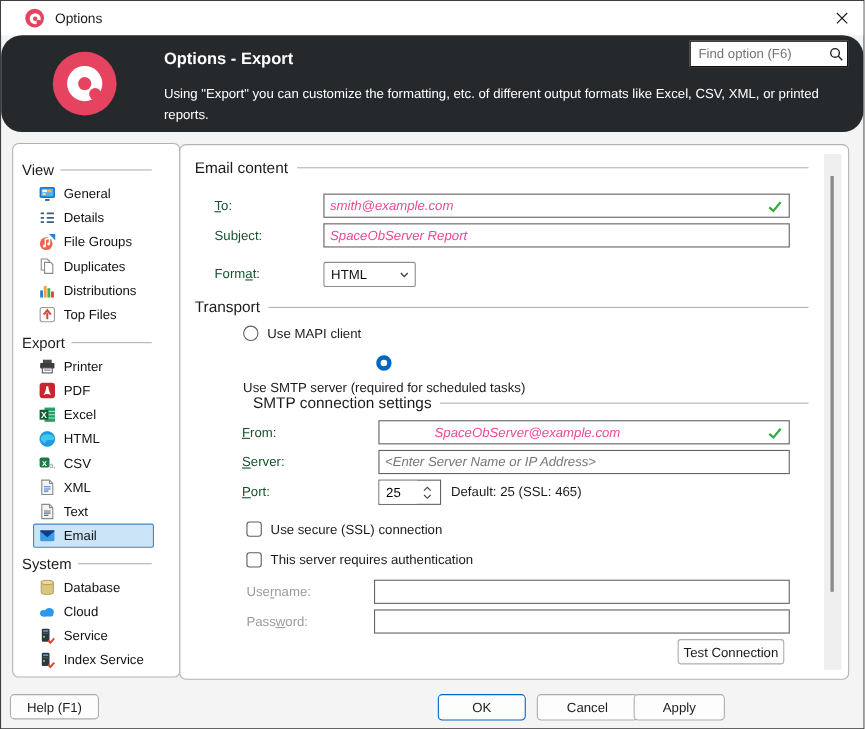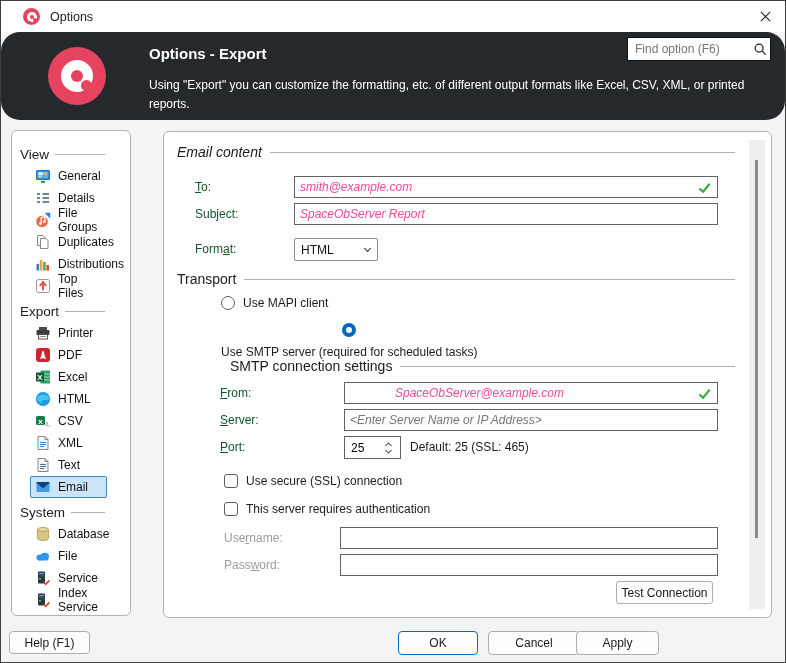--- a/index.html
+++ b/index.html
@@ -29,21 +29,21 @@
   .biglogo .notch{left:33px;top:33px;width:11px;height:11px;}
   .htitle{position:absolute;left:148px;top:13px;font-size:15px;font-weight:bold;}
   .hdesc{position:absolute;left:148px;top:44px;width:608px;font-size:12px;line-height:1.6;}
   .searchbox{position:absolute;right:14px;top:5px;width:142px;height:22px;background:#fff;
              border:1px solid #101010;display:flex;align-items:center;}
   .searchbox input{flex:1;border:0;outline:none;font-size:12px;color:#333;padding:0 2px 0 7px;
                    min-width:0;font-family:"Liberation Sans",sans-serif;background:transparent;}
   .searchbox .mag{flex:none;width:20px;display:flex;justify-content:center;}
   
   .panel{position:absolute;background:#fff;border:1px solid #b3b3b3;border-radius:6px;box-sizing:border-box;}
-  .sidebar{left:10px;top:129px;width:120px;height:486px;padding:9px 23px 0 8px;overflow:hidden;}
+  .sidebar{left:10px;top:129px;width:153px;height:486px;padding:9px 23px 0 8px;overflow:hidden;}
   .content{left:162px;top:130px;width:609px;height:487px;}
   
   .tree-section{display:flex;align-items:center;gap:6px;height:22px;margin-top:3px;
                 font-size:13.5px;color:#1b1b1b;}
   .tree-section .rule{flex:1;height:1px;background:#b3b3b3;margin-right:2px;}
   .tree-item{display:flex;align-items:center;gap:7px;height:20px;margin-left:10px;
              padding-left:4px;font-size:12px;color:#111;border:1px solid transparent;
              border-radius:2px;cursor:default;}
   .tree-item.selected{background:#cce4f7;border-color:#3f87c5;}
   .ticon{width:16px;height:16px;flex:none;display:flex;}
@@ -310,21 +310,21 @@
       <span>Database</span>
     </div>
     <div class="tree-item">
       <span class="ticon">
           <svg viewBox="0 0 16 16" fill="#2b98ed">
             <ellipse cx="5" cy="9.5" rx="3.6" ry="3"></ellipse>
             <ellipse cx="9.8" cy="8.3" rx="4.2" ry="3.6"></ellipse>
             <rect x="2.5" y="9" width="11" height="3.4" rx="1.7"></rect>
           </svg>
         </span>
-      <span>File</span>
+      <span>Cloud</span>
     </div>
     <div class="tree-item">
       <span class="ticon">
           <svg viewBox="0 0 16 16">
             <rect x="3" y="1.5" width="7" height="12" rx="1" fill="#2e3640"></rect>
             <rect x="4.2" y="3" width="4.6" height="1.2" fill="#5fb2e8"></rect>
             <rect x="4.2" y="5.2" width="4.6" height="1.2" fill="#4a5560"></rect>
             <circle cx="5" cy="8.8" r="0.9" fill="#6ee86e"></circle>
             <path d="M8.8 12.3 L10.8 14.3 L14.3 10.3" stroke="#d9483b" stroke-width="1.8" fill="none"></path>
           </svg>
@@ -340,21 +340,21 @@
             <circle cx="5" cy="8.8" r="0.9" fill="#6ee86e"></circle>
             <path d="M8.8 12.3 L10.8 14.3 L14.3 10.3" stroke="#d9483b" stroke-width="1.8" fill="none"></path>
           </svg>
         </span>
       <span>Index Service</span>
     </div>
   </div>
 
   <div class="panel content">
 
-    <div class="grp" style="left:13px;top:12px;right:36px;font-style:italic;">
+    <div class="grp" style="left:13px;top:12px;right:36px;">
       <span>Email content</span>
         <span class="rule"></span>
     </div>
 
     <div class="flabel" style="left:31px;top:48px;"><span></span><u>T</u><span>o:</span></div>
     <div class="field" style="left:130px;top:44px;width:424px;">
       <input value="smith@example.com" style="">
       <span class="check">
           <svg width="17" height="15" viewBox="0 0 16 16" fill="none" stroke="#2fae3f" stroke-width="2.2">
             <path d="M2.5 9 L6.5 12.5 L13.5 4"></path>

